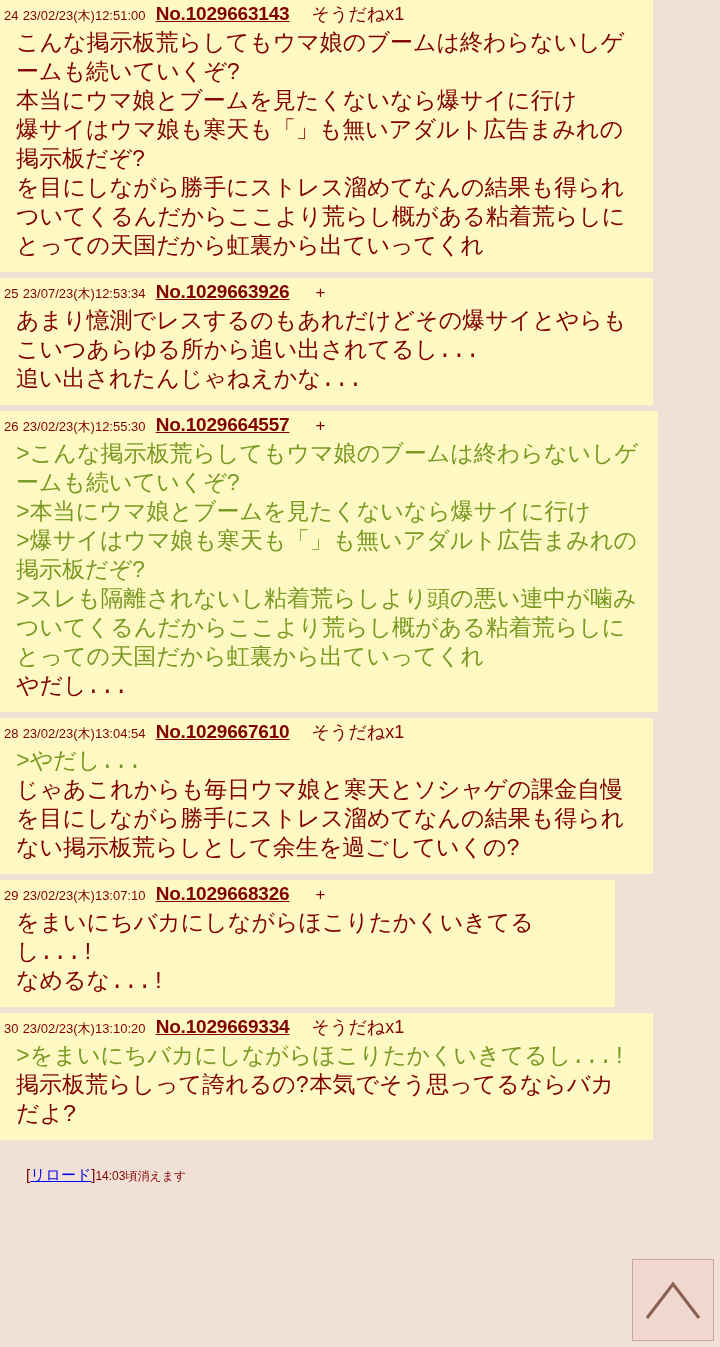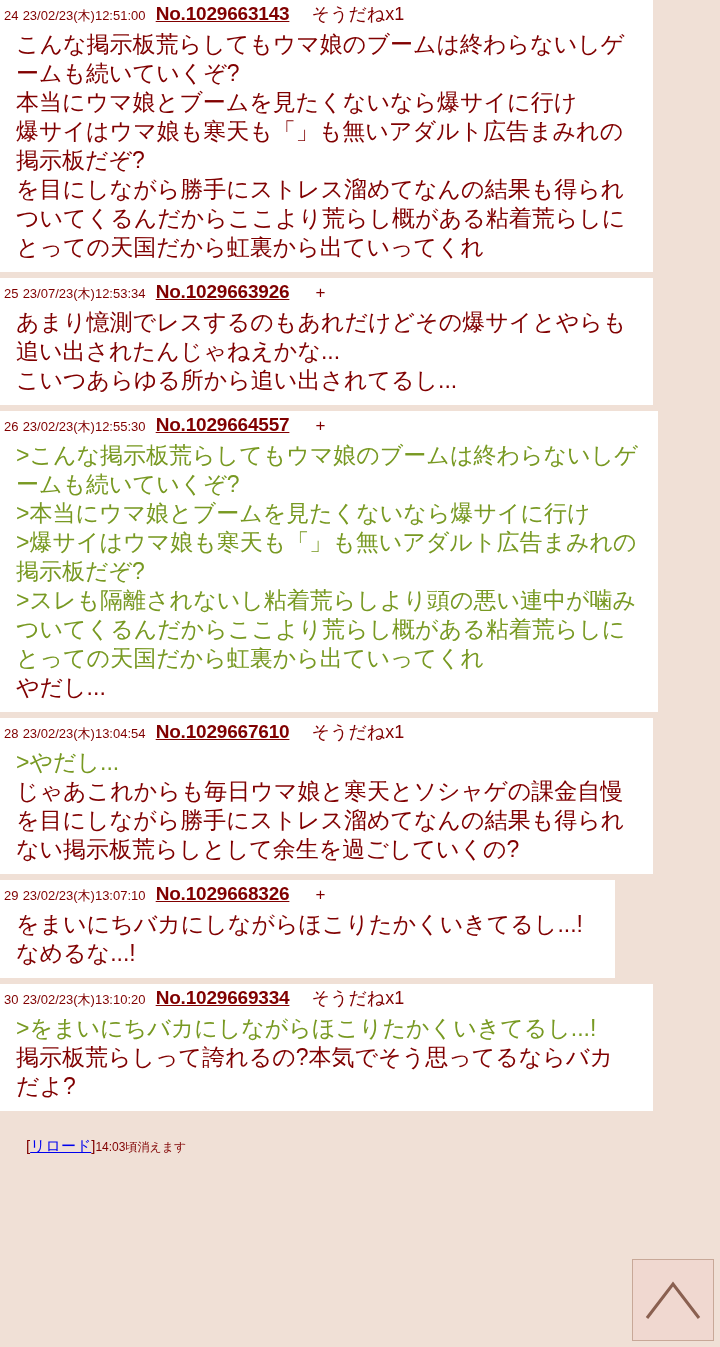--- a/index.html
+++ b/index.html
@@ -13,21 +13,21 @@
     font-family: "Liberation Sans", sans-serif;
     color: #800000;
     overflow: hidden;
     position: relative;
   }
   .board {
     width: 720px;
     position: relative;
   }
   .post {
-    background: #ffffff;
+    background: #fef9c3;
     margin: 0 0 6px 0;
     padding: 2px 0 10px 0;
     position: relative;
   }
   .post.wide-653 { width: 653px; }
   .post.w-628 { width: 628px; }
   .post.w-615 { width: 615px; }
   .post.w-658 { width: 658px; }
   .post-head {
     font-size: 15px;
@@ -62,20 +62,21 @@
     font-size: 17px;
     color: #800000;
     margin-left: 22px;
   }
   .post-body {
     font-size: 23px;
     line-height: 29px;
     padding: 2px 10px 0 16px;
     color: #800000;
     word-break: break-all;
+    font-family: Liberation Mono, monospace;
   }
   .quote {
     color: #789922;
   }
   .footer {
     padding: 6px 0 0 26px;
     font-size: 15px;
     color: #800000;
     margin-top: 20px;
   }
@@ -135,22 +136,22 @@
 
   <div class="post wide-653">
     <div class="post-head">
       <span class="post-num">25</span>
       <span class="post-date">23/07/23(木)12:53:34</span>
       <span class="post-id">No.1029663926</span>
       <span class="post-plus">+</span>
     </div>
     <div class="post-body">
       <div>あまり憶測でレスするのもあれだけどその爆サイとやらも</div>
+      <div>こいつあらゆる所から追い出されてるし...</div>
       <div>追い出されたんじゃねえかな...</div>
-      <div>こいつあらゆる所から追い出されてるし...</div>
     </div>
   </div>
 
   <div class="post w-658">
     <div class="post-head">
       <span class="post-num">26</span>
       <span class="post-date">23/02/23(木)12:55:30</span>
       <span class="post-id">No.1029664557</span>
       <span class="post-plus">+</span>
     </div>

